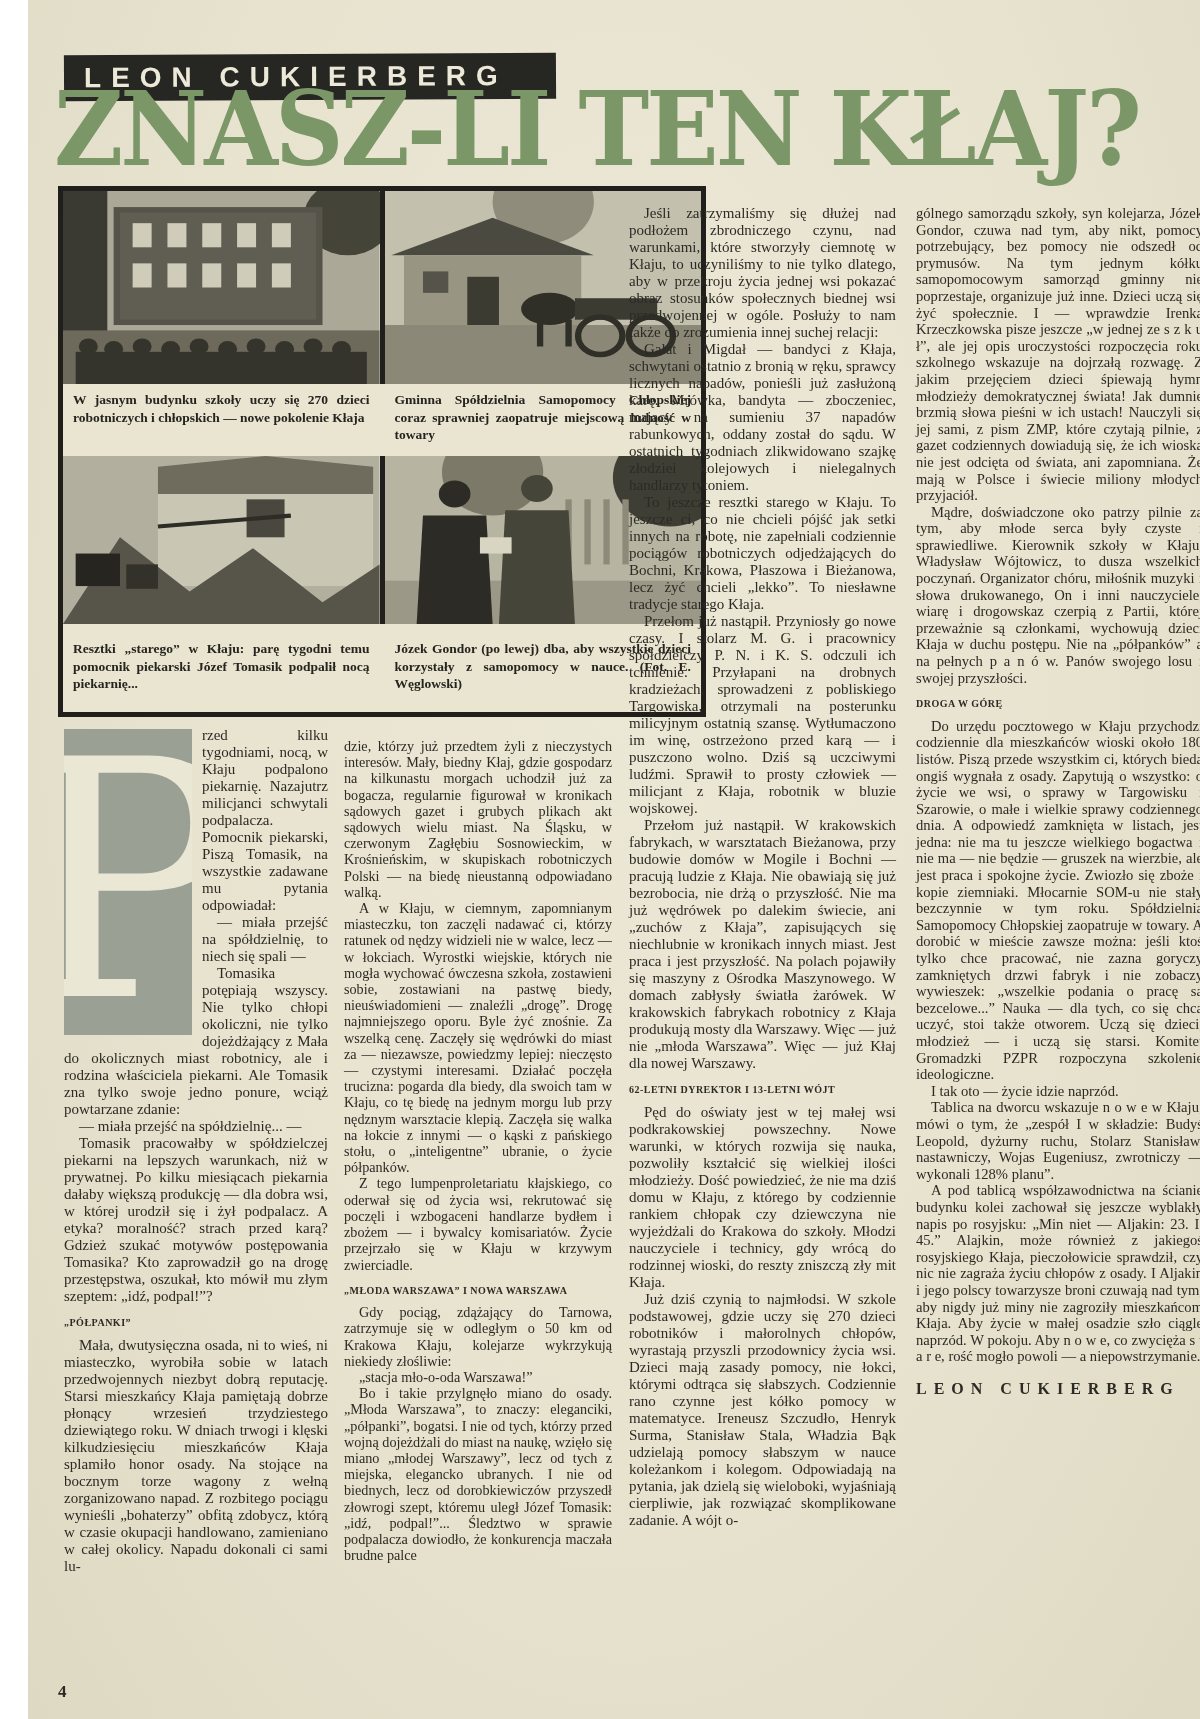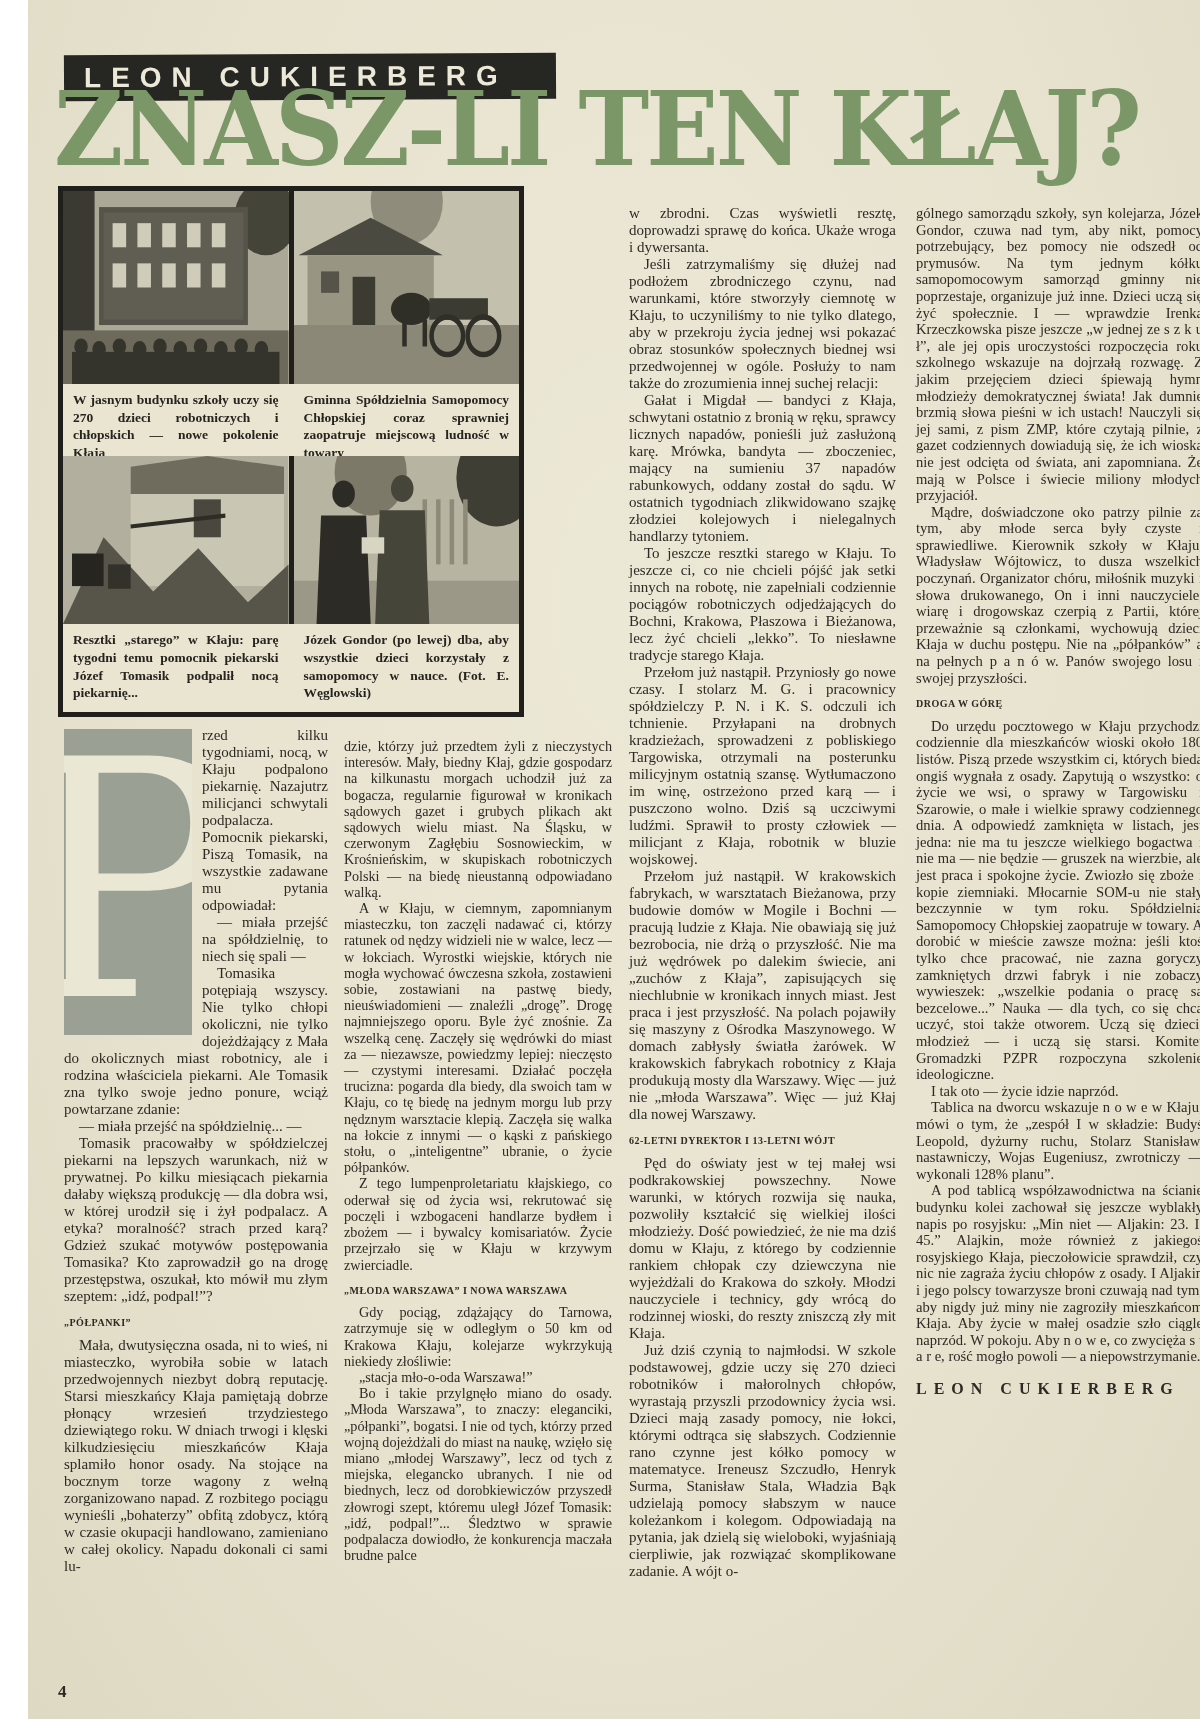--- a/index.html
+++ b/index.html
@@ -18,21 +18,21 @@
     color:#ece9d8;font-family:"Liberation Sans", sans-serif;font-weight:bold;
     font-size:28px;letter-spacing:10px;white-space:nowrap;
   }
   .big-title{
     position:absolute;left:26px;top:78px;width:1170px;
     font-family:"DejaVu Serif", serif;font-weight:bold;font-size:95px;line-height:1;
     letter-spacing:-3px;color:#7b9767;white-space:nowrap;transform:scaleY(1.08);transform-origin:left top;
   }
   
   .photo-frame{
-    position:absolute;left:30px;top:186px;width:466px;height:531px;
+    position:absolute;left:30px;top:186px;width:648px;height:531px;
     border:5px solid #201f1b;background:#e9e5d1;box-sizing:border-box;
   }
   .prow{display:flex;width:100%;}
   .pdiv{width:5px;background:#201f1b;flex:0 0 auto;}
   .pcell{flex:1 1 0;overflow:hidden;position:relative;}
   .prow.photos1{height:193px;}
   .prow.photos2{height:168px;}
   .prow.caps1{height:72px;}
   .prow.caps2{height:78px;align-items:center;}
   .pcell svg{display:block;width:100%;height:100%;}
@@ -202,21 +202,20 @@
     <p class="ni">dzie, którzy już przedtem żyli z nieczystych interesów. Mały, biedny Kłaj, gdzie gospodarz na kilkunastu morgach uchodził już za bogacza, regularnie figurował w kronikach sądowych gazet i grubych plikach akt sądowych wielu miast. Na Śląsku, w czerwonym Zagłębiu Sosnowieckim, w Krośnieńskim, w skupiskach robotniczych Polski — na biedę nieustanną odpowiadano walką.</p>
     <p>A w Kłaju, w ciemnym, zapomnianym miasteczku, ton zaczęli nadawać ci, którzy ratunek od nędzy widzieli nie w walce, lecz — w łokciach. Wyrostki wiejskie, których nie mogła wychować ówczesna szkoła, zostawieni sobie, zostawiani na pastwę biedy, nieuświadomieni — znaleźli „drogę”. Drogę najmniejszego oporu. Byle żyć znośnie. Za wszelką cenę. Zaczęły się wędrówki do miast za — niezawsze, powiedzmy lepiej: nieczęsto — czystymi interesami. Działać poczęła trucizna: pogarda dla biedy, dla swoich tam w Kłaju, co tę biedę na jednym morgu lub przy nędznym warsztacie klepią. Zaczęła się walka na łokcie z innymi — o kąski z pańskiego stołu, o „inteligentne” ubranie, o życie półpanków.</p>
     <p>Z tego lumpenproletariatu kłajskiego, co oderwał się od życia wsi, rekrutować się poczęli i wzbogaceni handlarze bydłem i zbożem — i bywalcy komisariatów. Życie przejrzało się w Kłaju w krzywym zwierciadle.</p>
     <h3>„MŁODA WARSZAWA” I NOWA WARSZAWA</h3>
     <p>Gdy pociąg, zdążający do Tarnowa, zatrzymuje się w odległym o 50 km od Krakowa Kłaju, kolejarze wykrzykują niekiedy złośliwie:</p>
     <p class="dash">„stacja mło-o-oda Warszawa!”</p>
     <p>Bo i takie przylgnęło miano do osady. „Młoda Warszawa”, to znaczy: eleganciki, „półpanki”, bogatsi. I nie od tych, którzy przed wojną dojeżdżali do miast na naukę, wzięło się miano „młodej Warszawy”, lecz od tych z miejska, elegancko ubranych. I nie od biednych, lecz od dorobkiewiczów przyszedł złowrogi szept, któremu uległ Józef Tomasik: „idź, podpal!”... Śledztwo w sprawie podpalacza dowiodło, że konkurencja maczała brudne palce</p>
   </div>
 
   <div class="col" id="colC">
-    <p class="ni">w zbrodni. Czas wyświetli resztę, doprowadzi sprawę do końca. Ukaże wroga i dywersanta.</p>
     <p>Jeśli zatrzymaliśmy się dłużej nad podłożem zbrodniczego czynu, nad warunkami, które stworzyły ciemnotę w Kłaju, to uczyniliśmy to nie tylko dlatego, aby w przekroju życia jednej wsi pokazać obraz stosunków społecznych biednej wsi przedwojennej w ogóle. Posłuży to nam także do zrozumienia innej suchej relacji:</p>
     <p>Gałat i Migdał — bandyci z Kłaja, schwytani ostatnio z bronią w ręku, sprawcy licznych napadów, ponieśli już zasłużoną karę. Mrówka, bandyta — zboczeniec, mający na sumieniu 37 napadów rabunkowych, oddany został do sądu. W ostatnich tygodniach zlikwidowano szajkę złodziei kolejowych i nielegalnych handlarzy tytoniem.</p>
     <p>To jeszcze resztki starego w Kłaju. To jeszcze ci, co nie chcieli pójść jak setki innych na robotę, nie zapełniali codziennie pociągów robotniczych odjedżających do Bochni, Krakowa, Płaszowa i Bieżanowa, lecz żyć chcieli „lekko”. To niesławne tradycje starego Kłaja.</p>
     <p>Przełom już nastąpił. Przyniosły go nowe czasy. I stolarz M. G. i pracownicy spółdzielczy P. N. i K. S. odczuli ich tchnienie. Przyłapani na drobnych kradzieżach, sprowadzeni z pobliskiego Targowiska, otrzymali na posterunku milicyjnym ostatnią szansę. Wytłumaczono im winę, ostrzeżono przed karą — i puszczono wolno. Dziś są uczciwymi ludźmi. Sprawił to prosty człowiek — milicjant z Kłaja, robotnik w bluzie wojskowej.</p>
     <p>Przełom już nastąpił. W krakowskich fabrykach, w warsztatach Bieżanowa, przy budowie domów w Mogile i Bochni — pracują ludzie z Kłaja. Nie obawiają się już bezrobocia, nie drżą o przyszłość. Nie ma już wędrówek po dalekim świecie, ani „zuchów z Kłaja”, zapisujących się niechlubnie w kronikach innych miast. Jest praca i jest przyszłość. Na polach pojawiły się maszyny z Ośrodka Maszynowego. W domach zabłysły światła żarówek. W krakowskich fabrykach robotnicy z Kłaja produkują mosty dla Warszawy. Więc — już nie „młoda Warszawa”. Więc — już Kłaj dla nowej Warszawy.</p>
     <h3>62-LETNI DYREKTOR I 13-LETNI WÓJT</h3>
     <p>Pęd do oświaty jest w tej małej wsi podkrakowskiej powszechny. Nowe warunki, w których rozwija się nauka, pozwoliły kształcić się wielkiej ilości młodzieży. Dość powiedzieć, że nie ma dziś domu w Kłaju, z którego by codziennie rankiem chłopak czy dziewczyna nie wyjeżdżali do Krakowa do szkoły. Młodzi nauczyciele i technicy, gdy wrócą do rodzinnej wioski, do reszty zniszczą zły mit Kłaja.</p>
     <p>Już dziś czynią to najmłodsi. W szkole podstawowej, gdzie uczy się 270 dzieci robotników i małorolnych chłopów, wyrastają przyszli przodownicy życia wsi. Dzieci mają zasady pomocy, nie łokci, którymi odtrąca się słabszych. Codziennie rano czynne jest kółko pomocy w matematyce. Ireneusz Szczudło, Henryk Surma, Stanisław Stala, Władzia Bąk udzielają pomocy słabszym w nauce koleżankom i kolegom. Odpowiadają na pytania, jak dzielą się wieloboki, wyjaśniają cierpliwie, jak rozwiązać skomplikowane zadanie. A wójt o-</p>
   </div>
 

